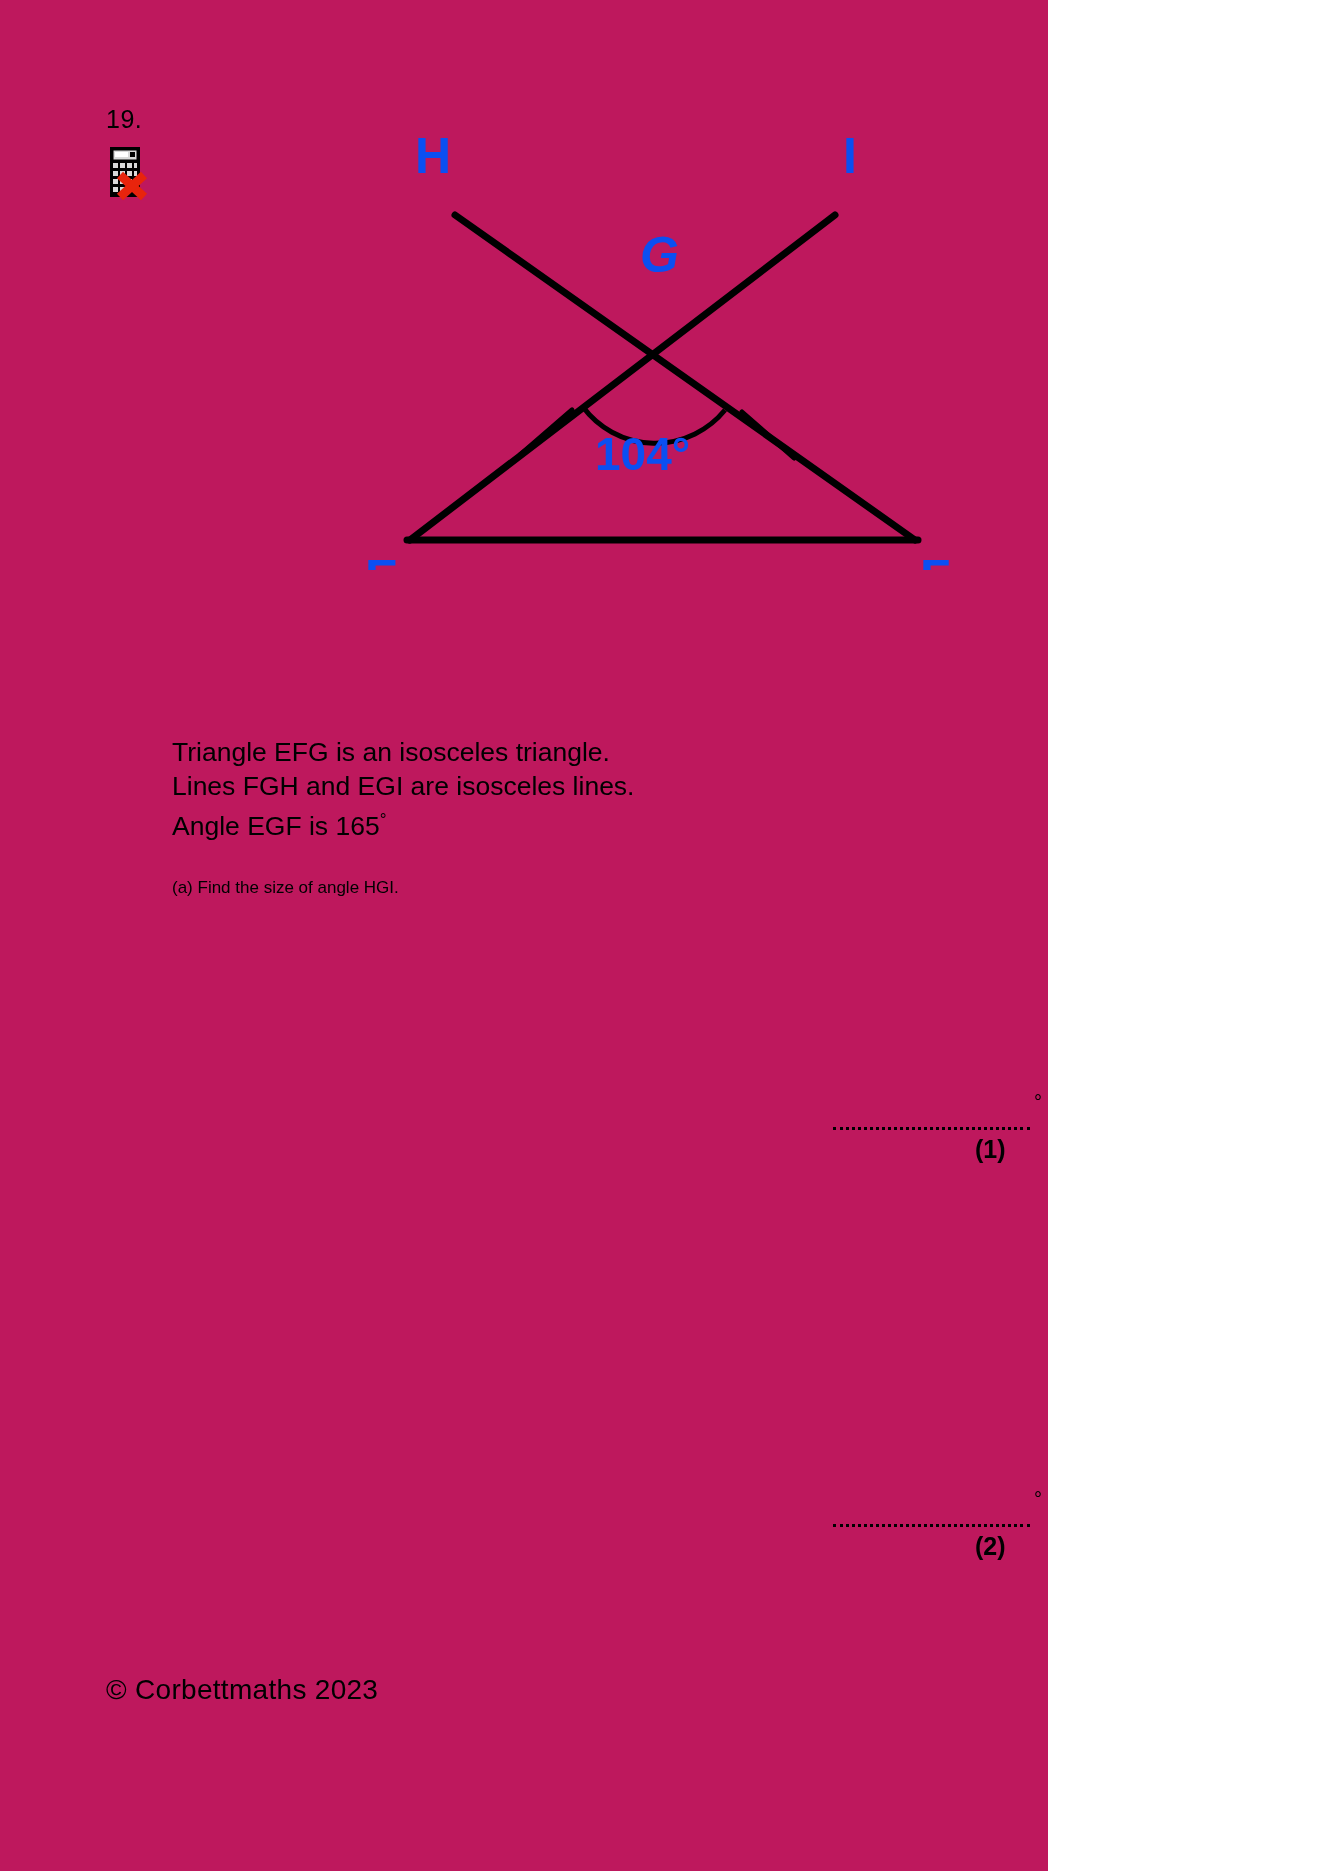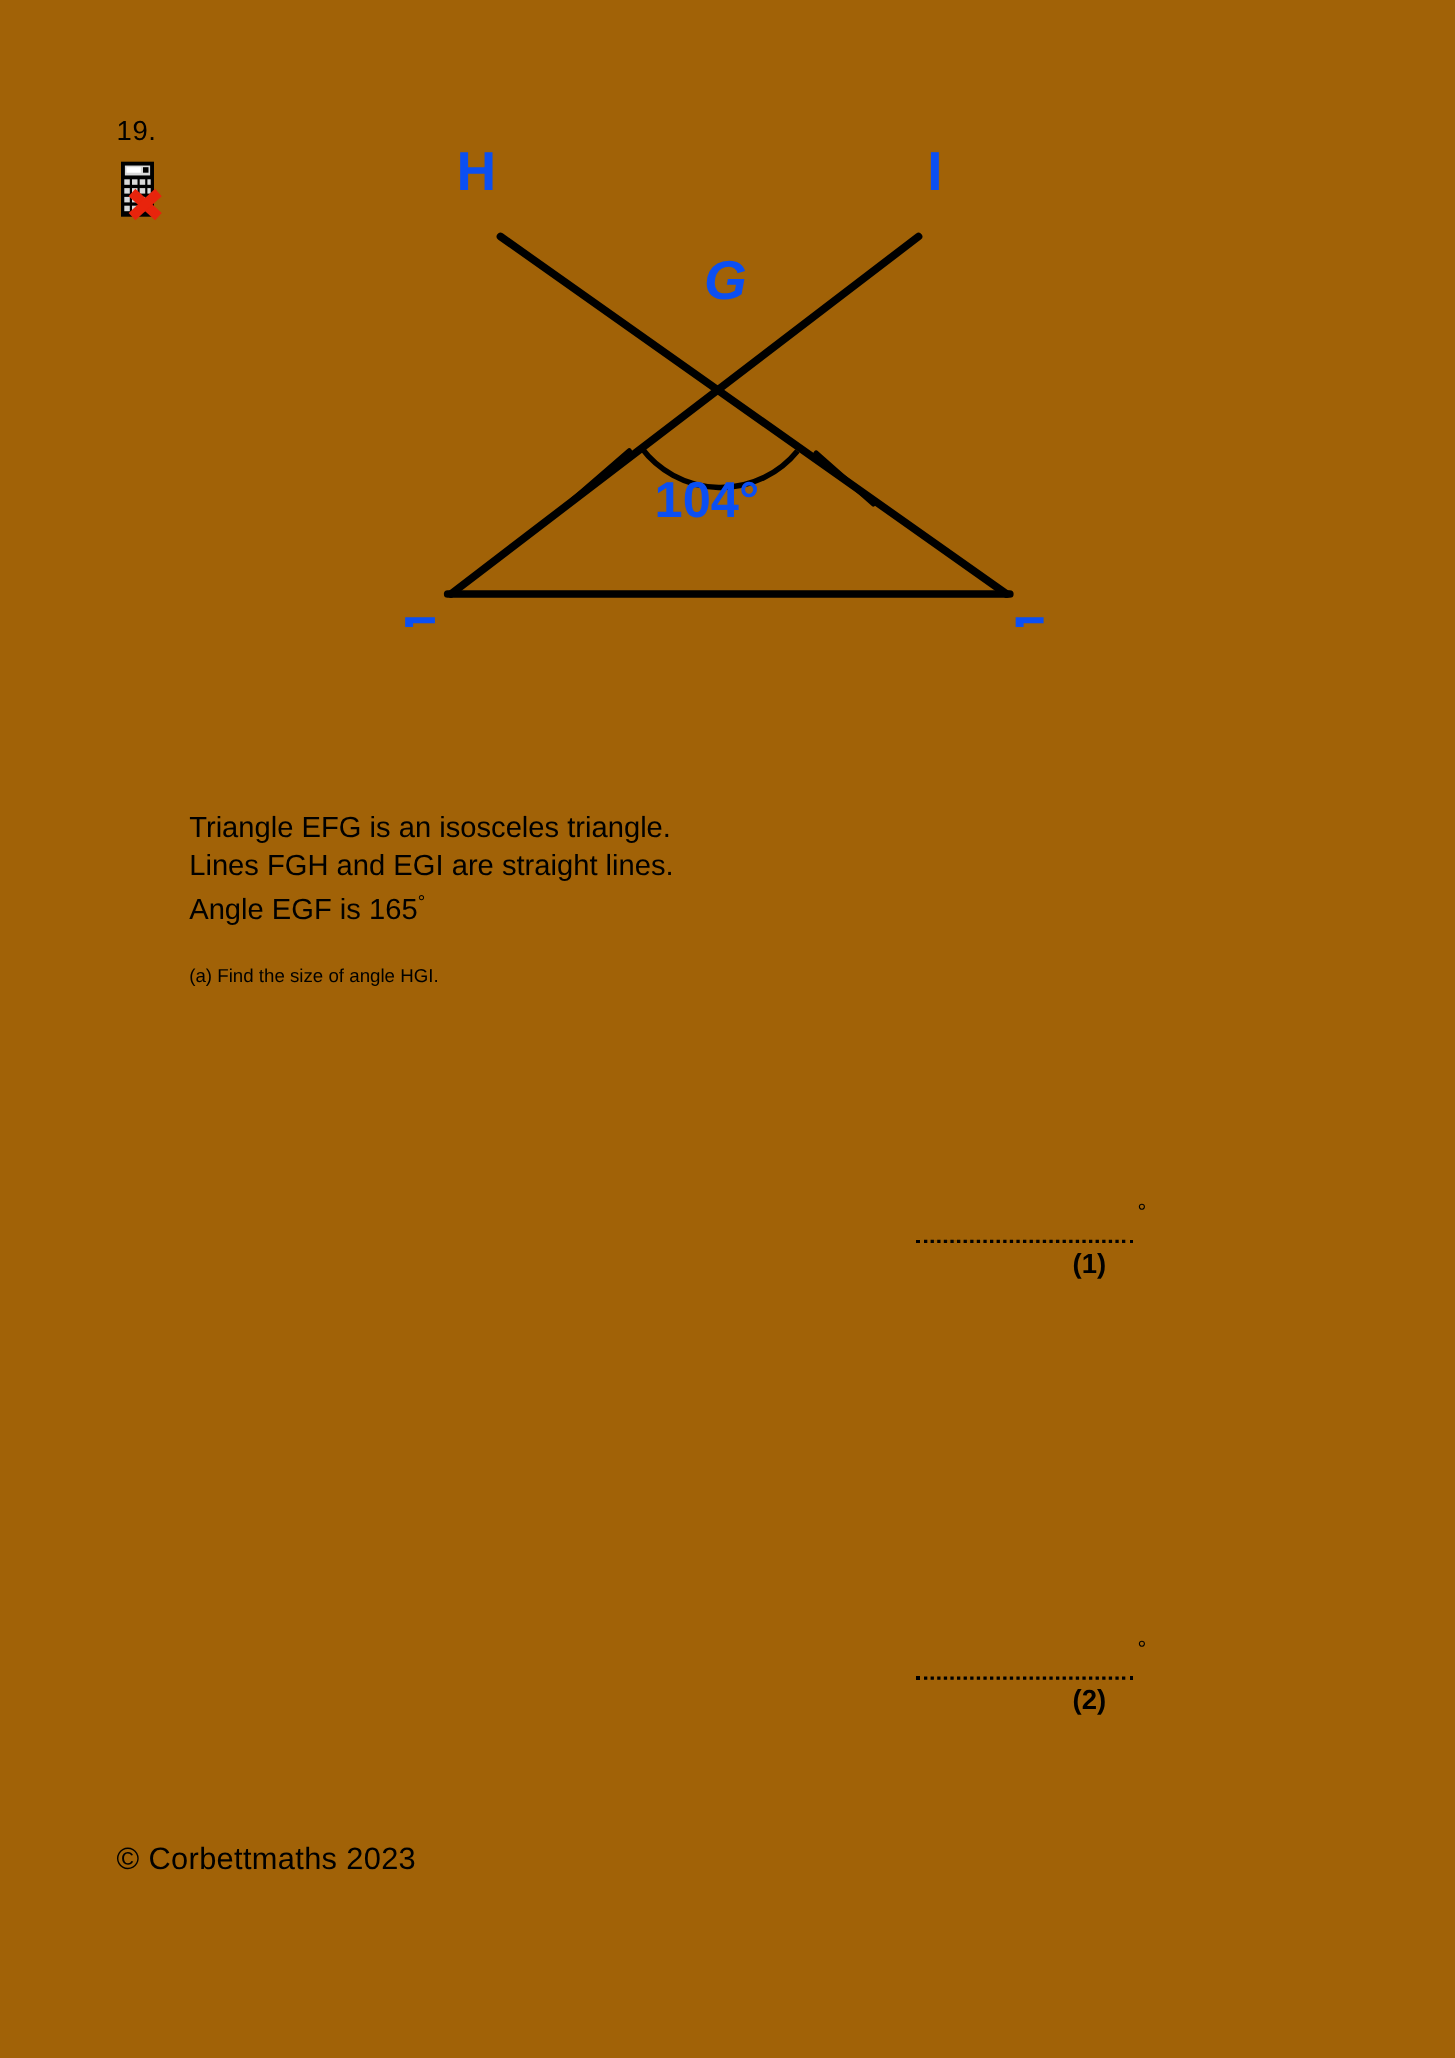--- a/index.html
+++ b/index.html
@@ -12,23 +12,23 @@
     height: 1871px;
     position: relative;
     font-family: "Liberation Sans", sans-serif;
     color: #000000;
     overflow: hidden;
   }
 
   .page {
     position: absolute;
     left: 0; top: 0;
-    width: 1323px;
+    width: 1048px;
     height: 1871px;
-    background: #a16207;
+    background: #be185d;
   }
 
   
   .qnum {
     position: absolute;
     left: 106px;
     top: 105px;
     font-size: 25px;
     letter-spacing: 0.5px;
     color: #000;
@@ -185,21 +185,21 @@
         <text x="843" y="73">I</text>
         <text x="640" y="172" font-style="italic">G</text>
         <text x="365" y="495">E</text>
         <text x="920" y="495">F</text>
         <text x="595" y="370" font-size="46">104°</text>
       </g>
     </svg>
   </div>
 
   <div class="stem"><span>Triangle EFG is an isosceles triangle.</span>
-<span>Lines FGH and EGI are straight lines.</span>
+<span>Lines FGH and EGI are isosceles lines.</span>
 <span>Angle EGF is 165</span><span class="deg">°</span></div>
 
   <div class="part-a">(a) Find the size of angle HGI.</div>
 
   <div class="ans-line" id="ans-line-a">
     <div class="dots"></div>
     <div class="degsym">°</div>
   </div>
   <div class="marks" id="marks-a">(1)</div>
 

